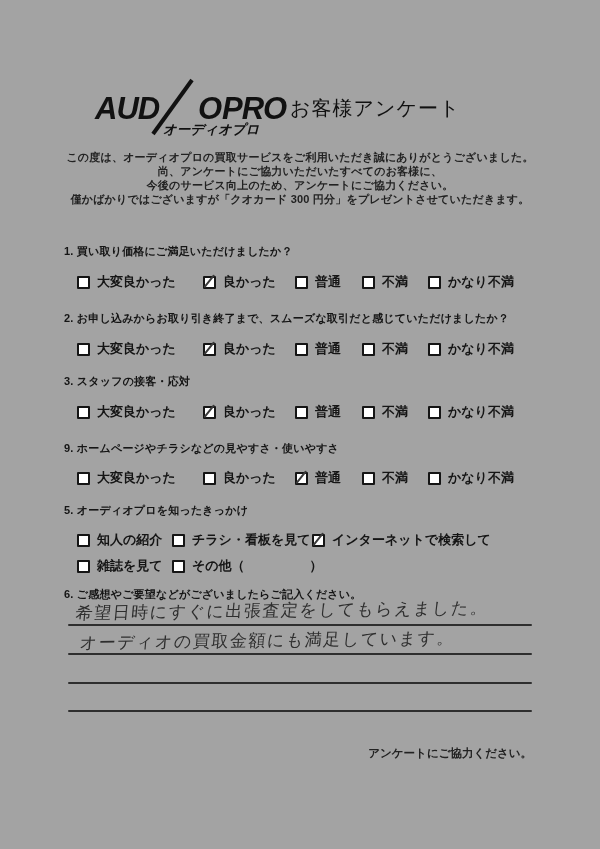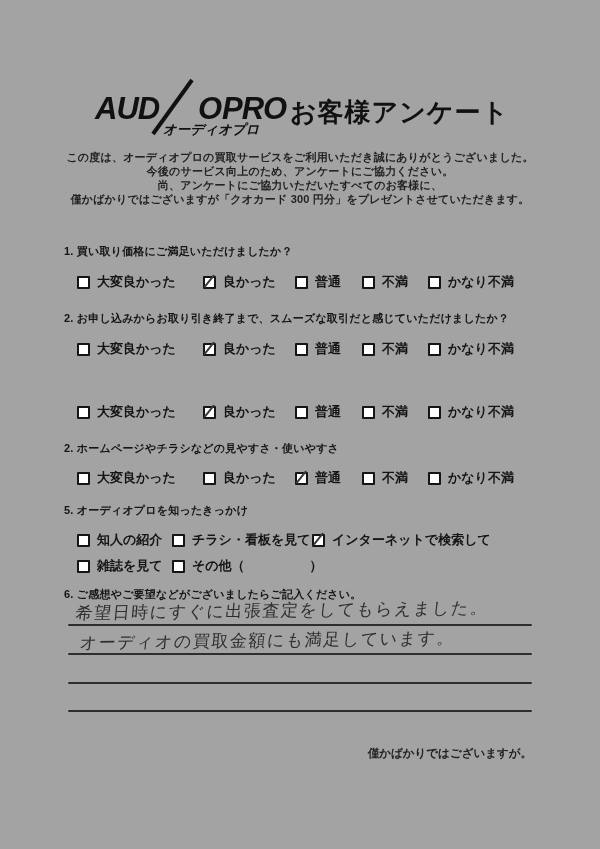--- a/index.html
+++ b/index.html
@@ -3,21 +3,21 @@
 <meta charset="utf-8">
 <style>
   html,body{margin:0;padding:0;background:#ffffff;}
   .page{
     position:relative;width:600px;height:849px;background:#a3a3a3;
     font-family:"Liberation Sans","DejaVu Sans",sans-serif;color:#151515;
     overflow:hidden;
   }
   
   .logo-svg{position:absolute;left:95px;top:76px;overflow:visible;}
-  .page-title{position:absolute;left:290px;top:95px;font-size:26px;font-weight:bold;letter-spacing:1px;color:#111;}
+  .page-title{position:absolute;left:290px;top:95px;font-size:20px;font-weight:normal;letter-spacing:1px;color:#111;}
   
   .intro{position:absolute;left:0;top:150px;width:600px;text-align:center;
     font-size:11px;font-weight:bold;line-height:14px;color:#222;letter-spacing:0.2px;}
   
   .q-title{position:absolute;left:64px;font-size:11px;font-weight:bold;color:#151515;letter-spacing:0.2px;white-space:nowrap;}
   .opts{position:absolute;left:0;width:600px;height:20px;}
   .opt{position:absolute;top:0;display:flex;align-items:center;}
   .cb{width:9px;height:9px;border:2px solid #151515;border-radius:1px;margin-right:7px;position:relative;background:#fff;flex:none;}
   .tick{display:none;}
   .cb.checked .tick{display:block;position:absolute;left:0;bottom:-1px;width:16px;height:2px;background:#3a3a3a;
@@ -39,22 +39,22 @@
     <text x="0" y="43" font-size="31" font-weight="bold" font-style="italic" letter-spacing="-1" fill="#111">AUD</text>
     <line x1="58" y1="58" x2="97" y2="4" stroke="#111" stroke-width="4"></line>
     <text x="103" y="43" font-size="31" font-weight="bold" font-style="italic" fill="#111">O</text>
     <text x="127" y="43" font-size="31" font-weight="bold" font-style="italic" letter-spacing="-1" fill="#111">PRO</text>
     <text x="68" y="58" font-size="13.5" font-weight="bold" font-style="italic" fill="#111">オーディオプロ</text>
   </svg>
   <div class="page-title">お客様アンケート</div>
 
   <div class="intro">
     <div>この度は、オーディオプロの買取サービスをご利用いただき誠にありがとうございました。</div>
+    <div>尚、アンケートにご協力いただいたすべてのお客様に、</div>
     <div>今後のサービス向上のため、アンケートにご協力ください。</div>
-    <div>尚、アンケートにご協力いただいたすべてのお客様に、</div>
     <div>僅かばかりではございますが「クオカード 300 円分」をプレゼントさせていただきます。</div>
   </div>
 
   <div class="q-title" style="top:244px">1. 買い取り価格にご満足いただけましたか？</div>
   <div class="opts" style="top:273px">
     <div class="opt" style="left:77px">
       <span class="cb"></span>
       <span class="lbl">大変良かった</span>
     </div>
     <div class="opt" style="left:203px">
@@ -96,20 +96,21 @@
     <div class="opt" style="left:362px">
       <span class="cb"></span>
       <span class="lbl">不満</span>
     </div>
     <div class="opt" style="left:428px">
       <span class="cb"></span>
       <span class="lbl">かなり不満</span>
     </div>
   </div>
 
+  <div class="q-title" style="top:374px">3. スタッフの接客・応対</div>
   <div class="opts" style="top:403px">
     <div class="opt" style="left:77px">
       <span class="cb"></span>
       <span class="lbl">大変良かった</span>
     </div>
     <div class="opt" style="left:203px">
       <span class="cb checked">
           <span class="tick"></span>
         </span>
       <span class="lbl">良かった</span>
@@ -121,21 +122,21 @@
     <div class="opt" style="left:362px">
       <span class="cb"></span>
       <span class="lbl">不満</span>
     </div>
     <div class="opt" style="left:428px">
       <span class="cb"></span>
       <span class="lbl">かなり不満</span>
     </div>
   </div>
 
-  <div class="q-title" style="top:441px">2. ホームページやチラシなどの見やすさ・使いやすさ</div>
+  <div class="q-title" style="top:441px">9. ホームページやチラシなどの見やすさ・使いやすさ</div>
   <div class="opts" style="top:469px">
     <div class="opt" style="left:77px">
       <span class="cb"></span>
       <span class="lbl">大変良かった</span>
     </div>
     <div class="opt" style="left:203px">
       <span class="cb"></span>
       <span class="lbl">良かった</span>
     </div>
     <div class="opt" style="left:295px">
@@ -184,15 +185,15 @@
 
   <div class="q-title" style="top:587px">6. ご感想やご要望などがございましたらご記入ください。</div>
 
   <div class="hw" style="left:76px;top:599px">希望日時にすぐに出張査定をしてもらえました。</div>
   <div class="rule" style="top:624px"></div>
   <div class="hw" style="left:80px;top:629px">オーディオの買取金額にも満足しています。</div>
   <div class="rule" style="top:653px"></div>
   <div class="rule" style="top:682px"></div>
   <div class="rule" style="top:710px"></div>
 
-  <div class="footer-thanks">僅かばかりではございますが。</div>
+  <div class="footer-thanks">アンケートにご協力ください。</div>
 
 </div>
 
 </body></html>

